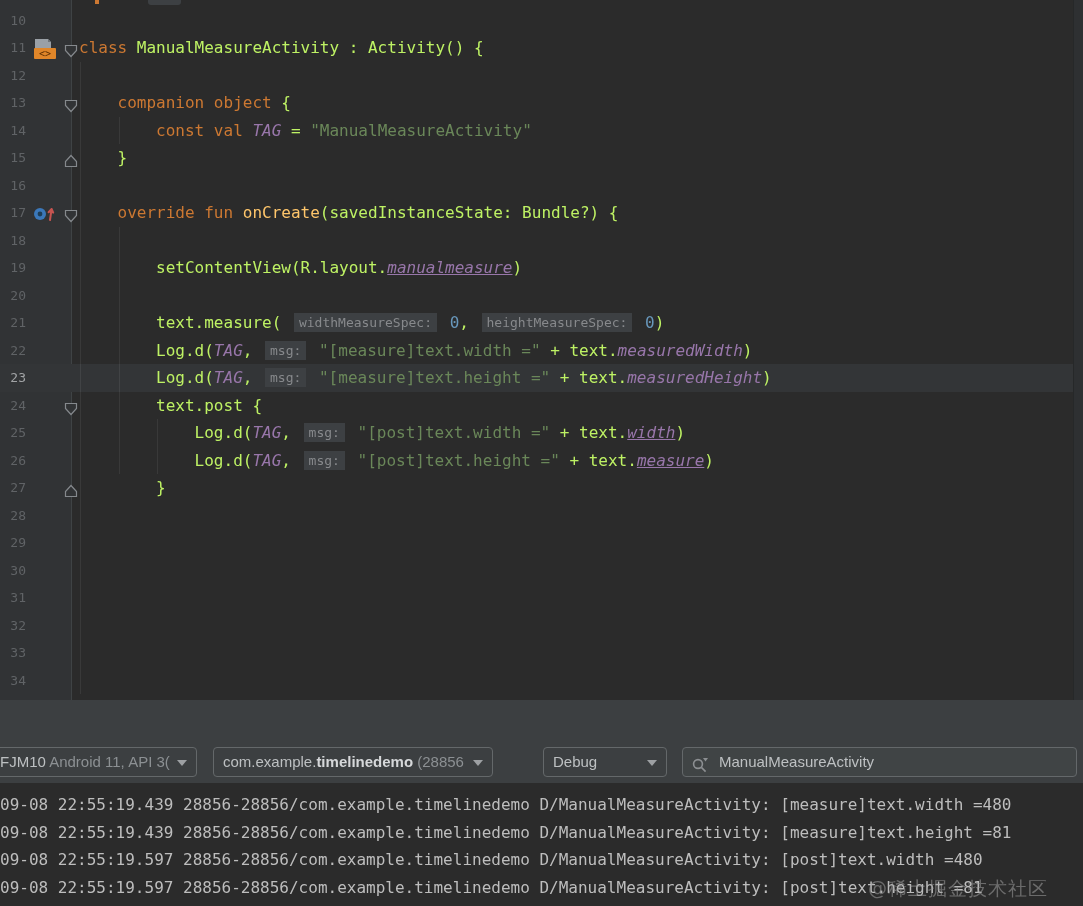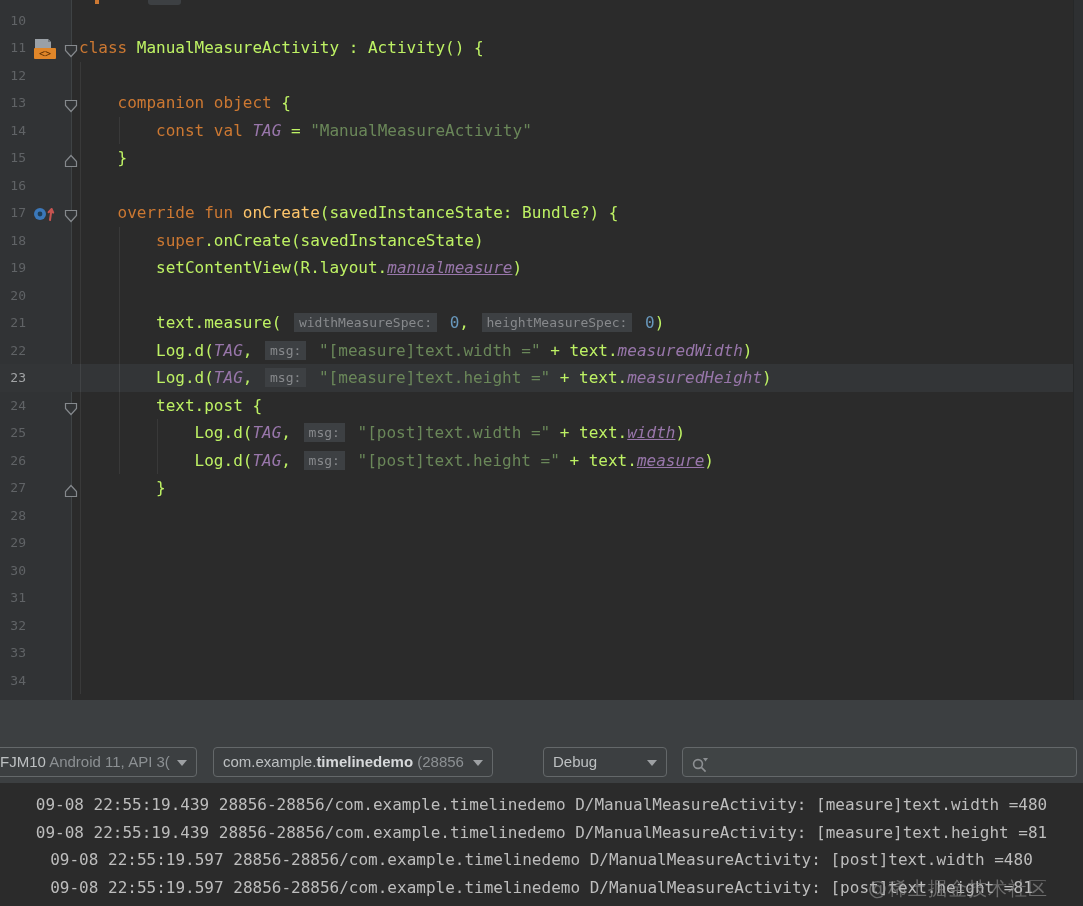--- a/index.html
+++ b/index.html
@@ -40,21 +40,21 @@
   .dd-arrow{position:absolute;right:9px;top:12px;width:0;height:0;
             border-left:5px solid transparent;border-right:5px solid transparent;
             border-top:6px solid #9da0a3;}
   .searchbox{background:#404445;}
   .search-icon{position:absolute;left:8px;top:6px;}
   .search-text{position:absolute;left:36px;top:0;line-height:28px;color:#bdc0c2;}
   
   .logcat{position:absolute;left:0;top:783px;width:1083px;height:123px;background:#2b2b2b;
           padding-top:8px;box-sizing:border-box;}
   .logline{height:27.5px;line-height:27.5px;white-space:pre;font-size:16px;color:#bdbdbd;
-           font-family:"DejaVu Sans Mono",monospace;text-align:center;}
+           font-family:"DejaVu Sans Mono",monospace;}
   .watermark{position:absolute;right:35px;bottom:4px;font-size:19px;letter-spacing:1px;
              color:rgba(160,160,160,0.55);font-family:"DejaVu Sans",sans-serif;z-index:9;}
 </style>
 </head>
 <body>
 
 <div class="screen">
 
   <div class="editor">
     <div class="gutter-bg"></div>
@@ -114,21 +114,20 @@
               <circle cx="8" cy="11" r="2.4" fill="#1d3d57"></circle>
               <path d="M18 17 L19.6 6 M19.6 6 l-3 3.2 M19.6 6 l1.6 3.6" stroke="#c75450" stroke-width="2" fill="none" stroke-linecap="round"></path>
             </svg></span>
           <span class="fold-icon"><svg width="16" height="16" viewBox="0 0 16 16">
               <path d="M2.5 2.5 h11 v5 l-5.5 6 l-5.5 -6 z" fill="#313335" stroke="#85898d" stroke-width="1.2"></path>
             </svg></span>
           <span class="code" style="left: 79px;"><span class="d">    </span><span class="k">override fun </span><span class="f">onCreate</span><span class="d">(savedInstanceState: Bundle?) {</span></span>
         </div>
         <div class="code-row" style="top: 226.75px;">
           <span class="ln">18</span>
-          <span class="code" style="left: 79px;"><span class="d">        </span><span class="k">super</span><span class="d">.onCreate(savedInstanceState)</span></span>
         </div>
         <div class="code-row" style="top: 254.25px; padding-left: 6px;">
           <span class="ln">19</span>
           <span class="code" style="left: 79px;"><span class="d">        setContentView(R.layout.</span><span class="pu">manualmeasure</span><span class="d">)</span></span>
         </div>
         <div class="code-row" style="top: 281.75px;">
           <span class="ln">20</span>
         </div>
         <div class="code-row" style="top: 309.25px;">
           <span class="ln">21</span>
@@ -217,20 +216,21 @@
     </div>
 
     <div class="widget searchbox" style="left:682px;width:395px;padding:0;">
       <span class="search-icon">
         <svg width="18" height="17" viewBox="0 0 18 17">
           <circle cx="7" cy="8" r="4.4" fill="none" stroke="#8c8f92" stroke-width="1.6"></circle>
           <line x1="10.4" y1="11.4" x2="14.6" y2="15.6" stroke="#8c8f92" stroke-width="1.6"></line>
           <polygon points="12,2 17,2 14.5,5.4" fill="#8c8f92"></polygon>
         </svg>
       </span>
+      <span class="search-text">ManualMeasureActivity</span>
     </div>
   </div>
 
   <div class="logcat">
     <div class="logline">09-08 22:55:19.439 28856-28856/com.example.timelinedemo D/ManualMeasureActivity: [measure]text.width =480</div>
     <div class="logline">09-08 22:55:19.439 28856-28856/com.example.timelinedemo D/ManualMeasureActivity: [measure]text.height =81</div>
     <div class="logline">09-08 22:55:19.597 28856-28856/com.example.timelinedemo D/ManualMeasureActivity: [post]text.width =480</div>
     <div class="logline">09-08 22:55:19.597 28856-28856/com.example.timelinedemo D/ManualMeasureActivity: [post]text.height =81</div>
   </div>
   <div class="watermark">@稀土掘金技术社区</div>

